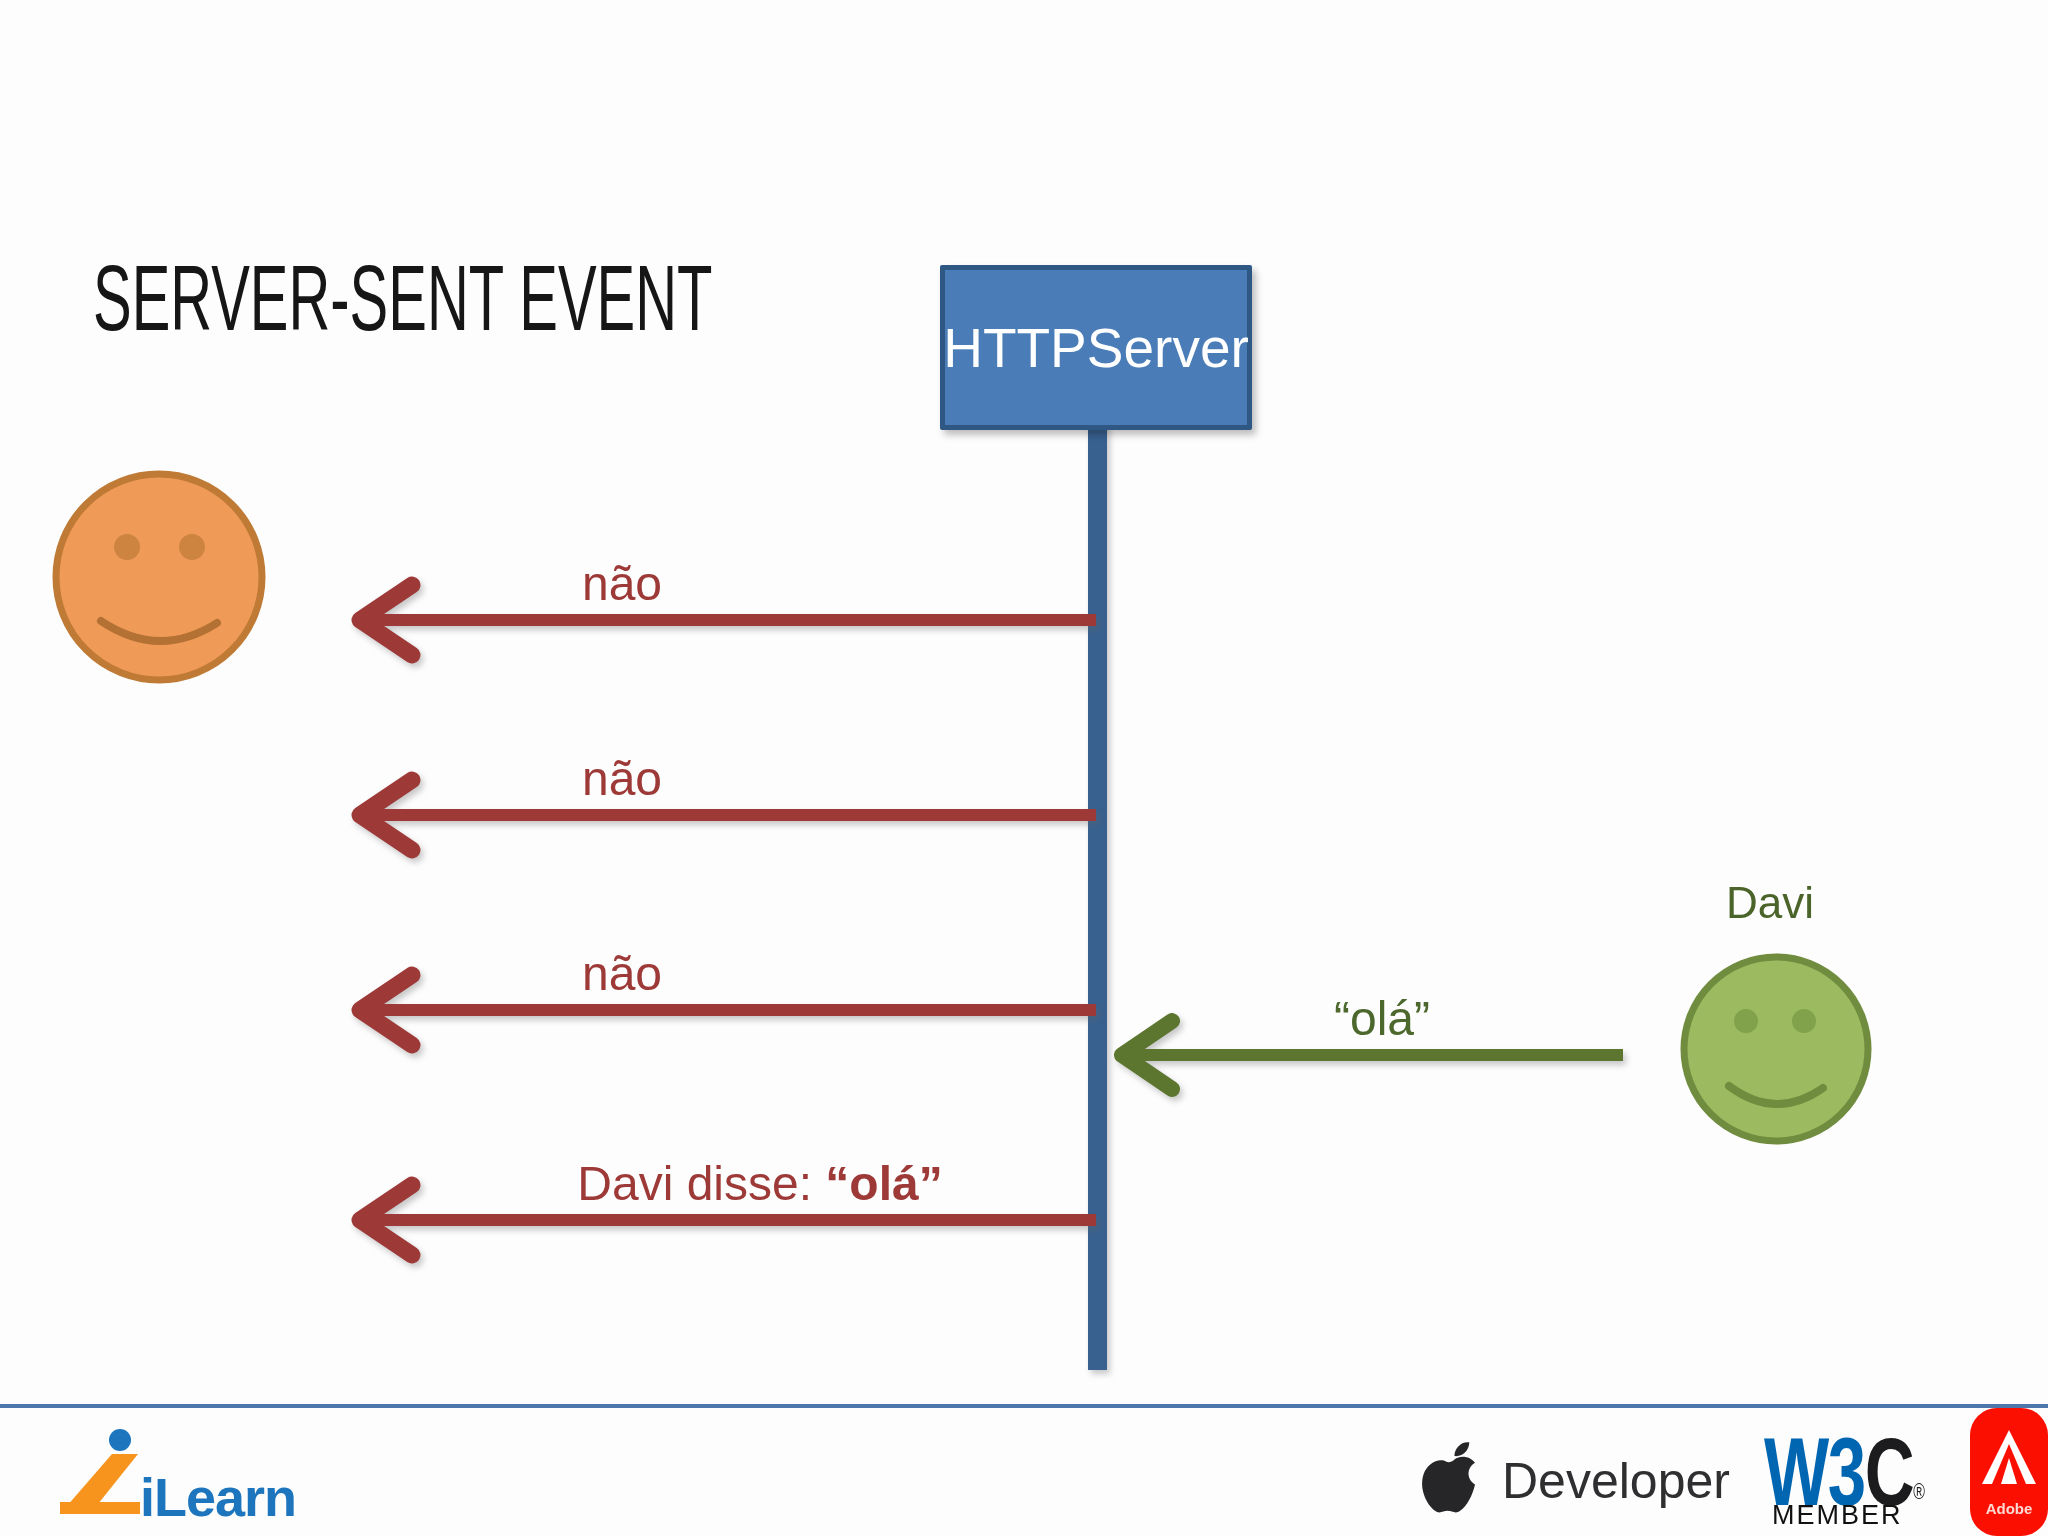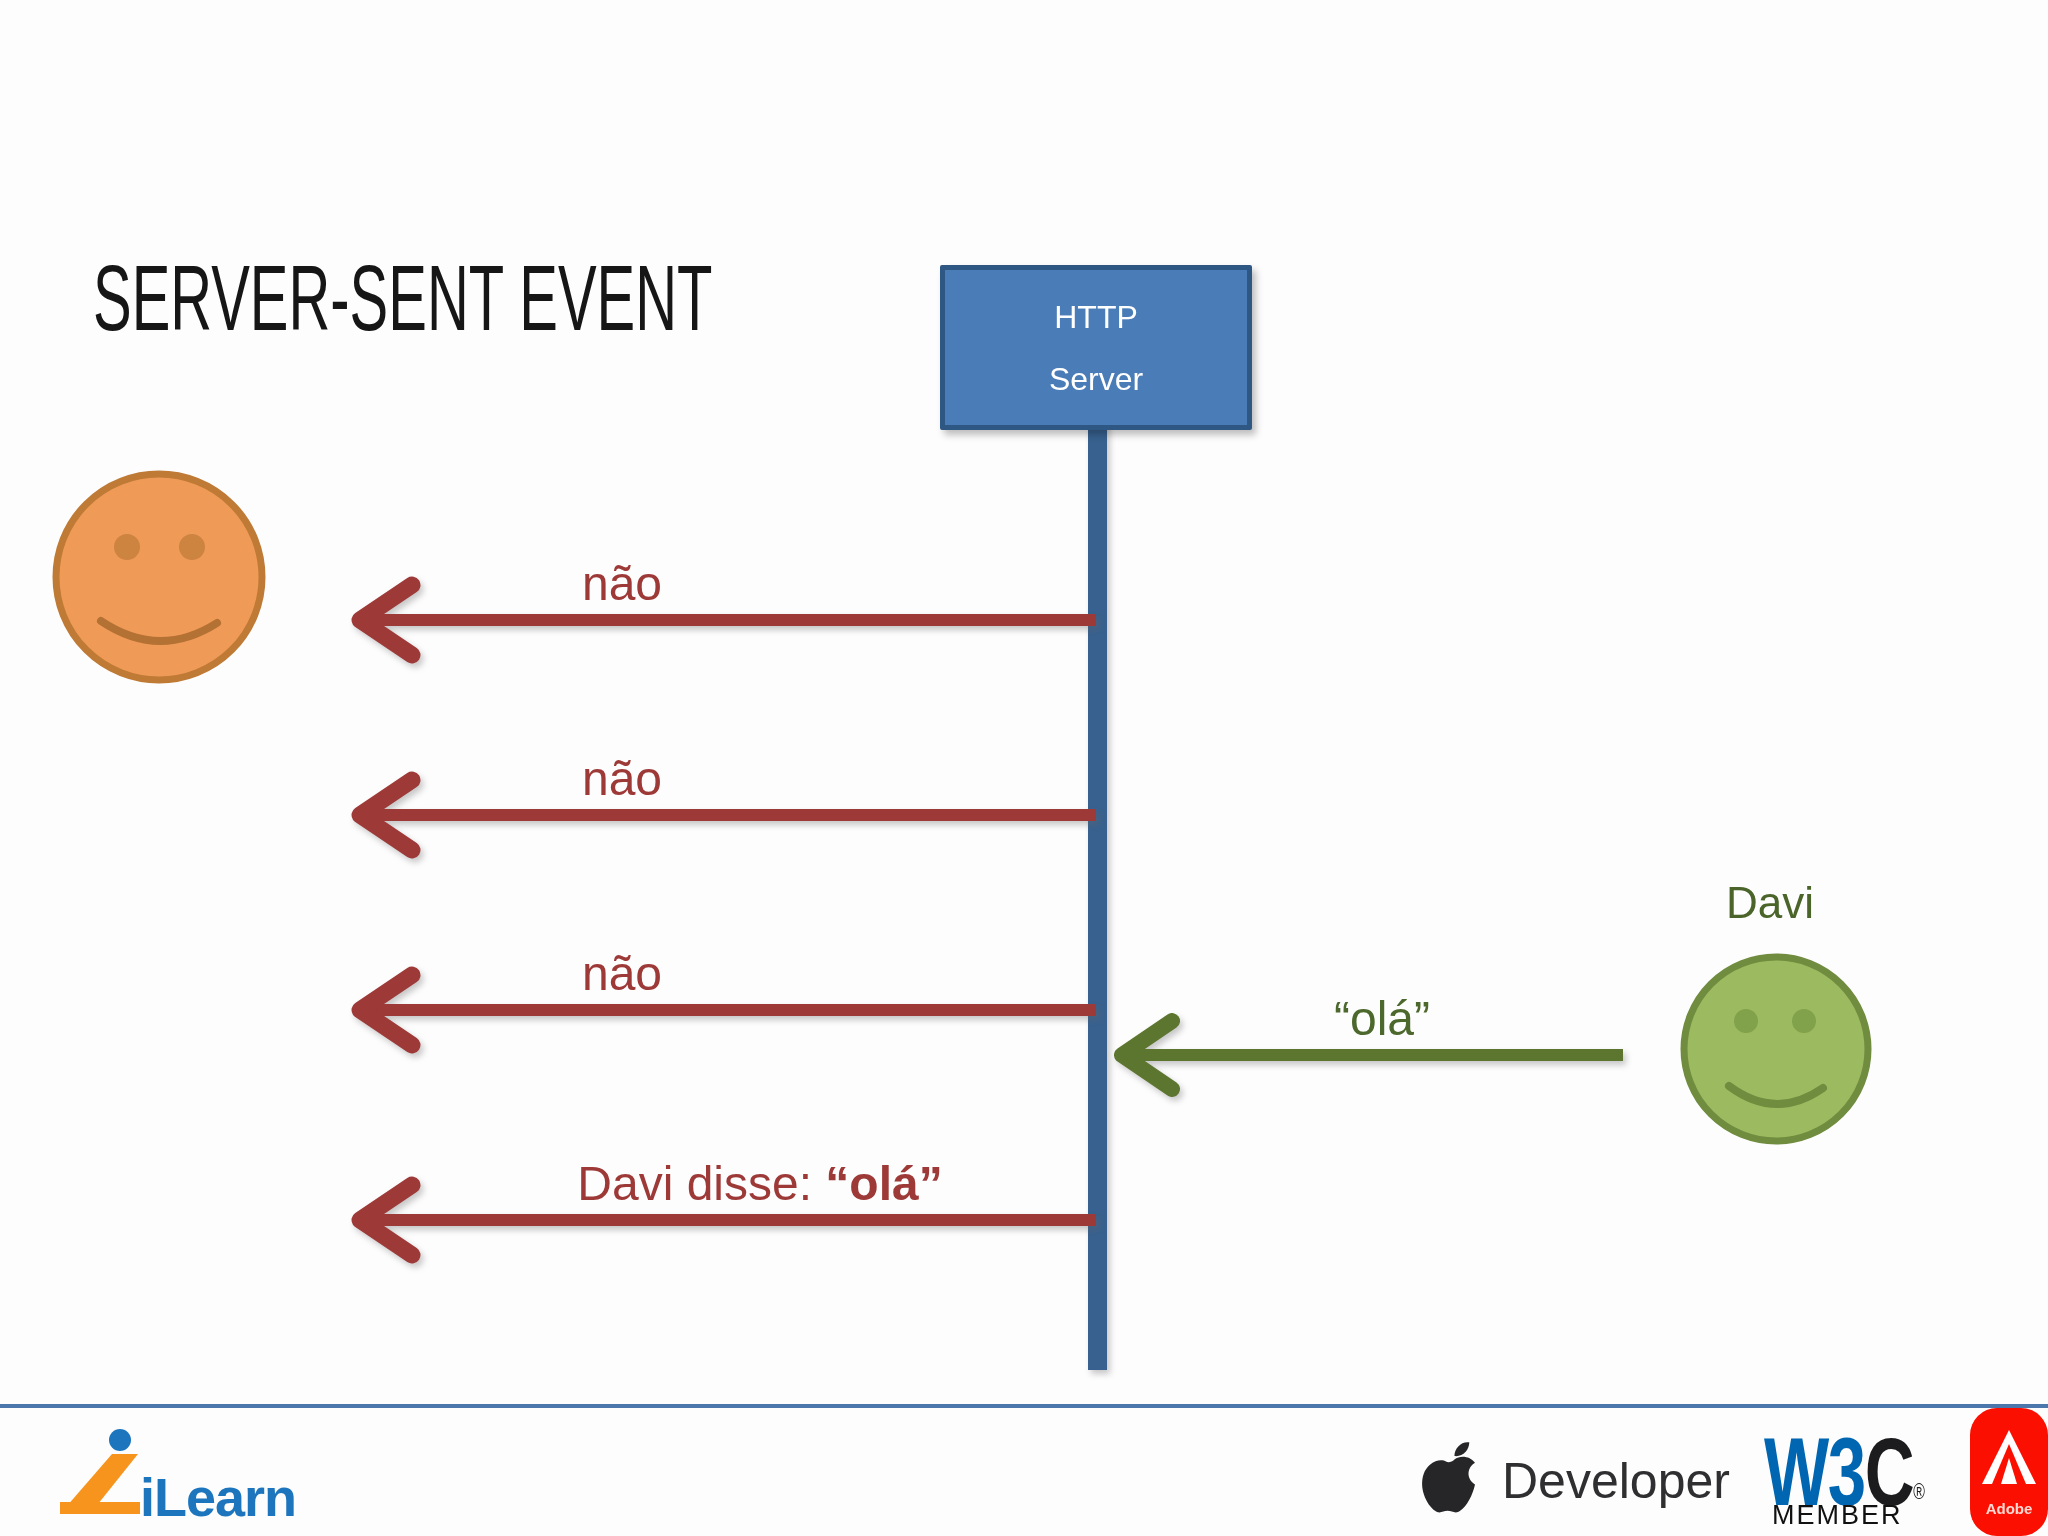--- a/index.html
+++ b/index.html
@@ -25,22 +25,22 @@
     position:absolute;left:93px;top:252px;
     color:#161616;font-size:92px;font-weight:400;line-height:1.0;
     white-space:nowrap;transform:scaleX(0.63);transform-origin:left top;
     letter-spacing:0px;
   }
   
   .server-box{
     position:absolute;left:940px;top:265px;width:302px;height:155px;
     background:#4a7cb7;border:5px solid #2e5784;border-radius:2px;
     box-shadow:4px 5px 7px rgba(0,0,0,0.25);
-    display:flex;flex-direction:column;justify-content:center;align-items:center;
-    color:#ffffff;font-size:32px;line-height:62px;
+    display:flex;flex-direction:row;justify-content:center;align-items:center;
+    color:#ffffff;font-size:55px;line-height:62px;
   }
   
   .overlay{
     position:absolute;left:0;top:0;width:2048px;height:1536px;
   }
   .shadowed{filter:drop-shadow(3px 4px 3px rgba(100,100,100,0.35));}
   
   .msg-label{
     position:absolute;transform:translateX(-50%);
     font-size:48px;white-space:nowrap;line-height:52px;margin-left:22px;

